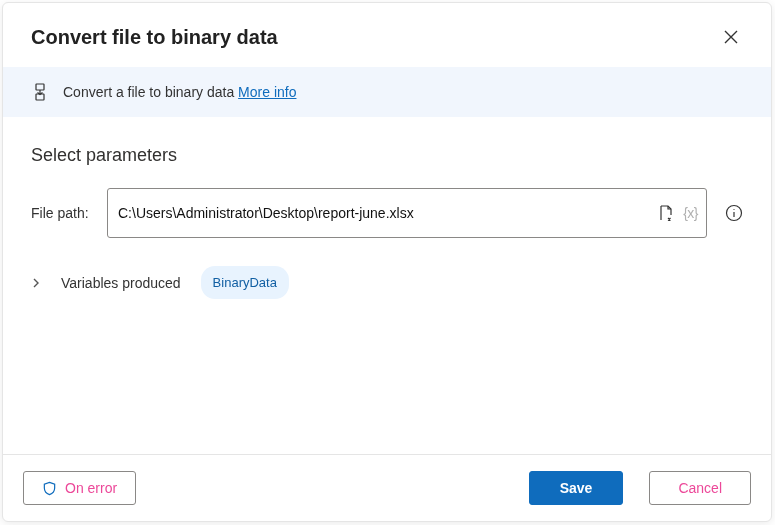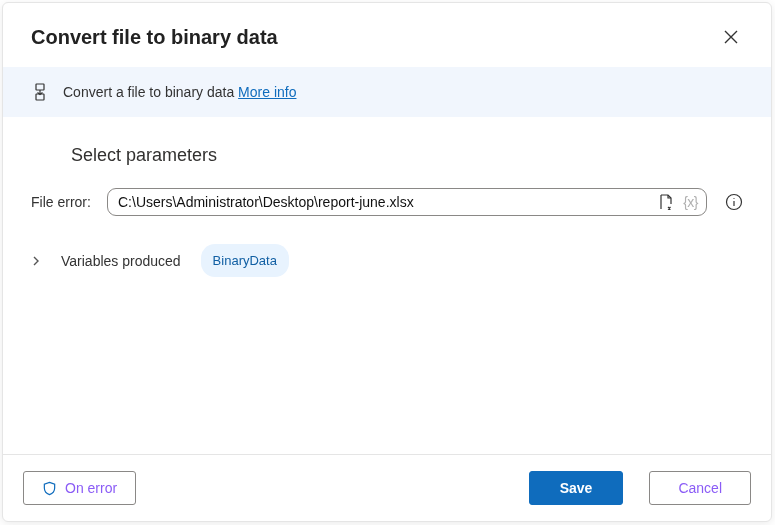--- a/index.html
+++ b/index.html
@@ -64,39 +64,38 @@
     }
     .content {
       padding: 28px 28px 0 28px;
       flex: 1;
     }
     .section-title {
       font-size: 18px;
       font-weight: 400;
       color: #323130;
       margin-bottom: 22px;
-      margin-left: 40px;
     }
     .field-row {
       display: flex;
       align-items: center;
       gap: 12px;
       margin-bottom: 28px;
     }
     .field-label {
       font-size: 14px;
       color: #333;
       min-width: 64px;
     }
     .input-wrap {
       flex: 1;
       display: flex;
       border: 1px solid #8a8886;
-      border-radius: 9px;
-      height: 28px;
+      border-radius: 3px;
+      height: 50px;
       padding: 0 8px 0 10px;
       gap: 6px;
     }
     .input-wrap input {
       flex: 1;
       border: none;
       outline: none;
       font-size: 14px;
       color: #111;
       background: transparent;
@@ -156,21 +155,21 @@
       border-radius: 3px;
       cursor: pointer;
       display: flex;
       align-items: center;
       gap: 8px;
       font-family: inherit;
     }
     .btn-secondary {
       background: #fff;
       border: 1px solid #8a8886;
-      color: #8b5cf6;
+      color: #ec4899;
     }
     .btn-primary {
       background: #0f6cbd;
       border: 1px solid #0f6cbd;
       color: #fff;
       font-weight: 600;
       padding: 0 30px;
     }
     .footer-right {
       display: flex;
@@ -204,21 +203,21 @@
     </span>
     <span>
       <span>Convert a file to binary data </span><a href="#">More info</a>
     </span>
   </div>
 
   <div class="content">
     <div class="section-title">Select parameters</div>
 
     <div class="field-row">
-      <div class="field-label">File error:</div>
+      <div class="field-label">File path:</div>
       <div class="input-wrap">
         <input type="text" value="C:\Users\Administrator\Desktop\report-june.xlsx" style="">
         <div class="input-icons">
           <span class="icon-btn">
             <svg width="18" height="18" viewBox="0 0 18 18" fill="none" stroke="currentColor" stroke-width="1.2">
               <path d="M4 2 h7 l3 3 v6"></path>
               <path d="M11 2 v3 h3"></path>
               <path d="M4 2 v14"></path>
               <path d="M11 14 l2.5 2.5 M13.5 14 l-2.5 2.5"></path>
             </svg>

